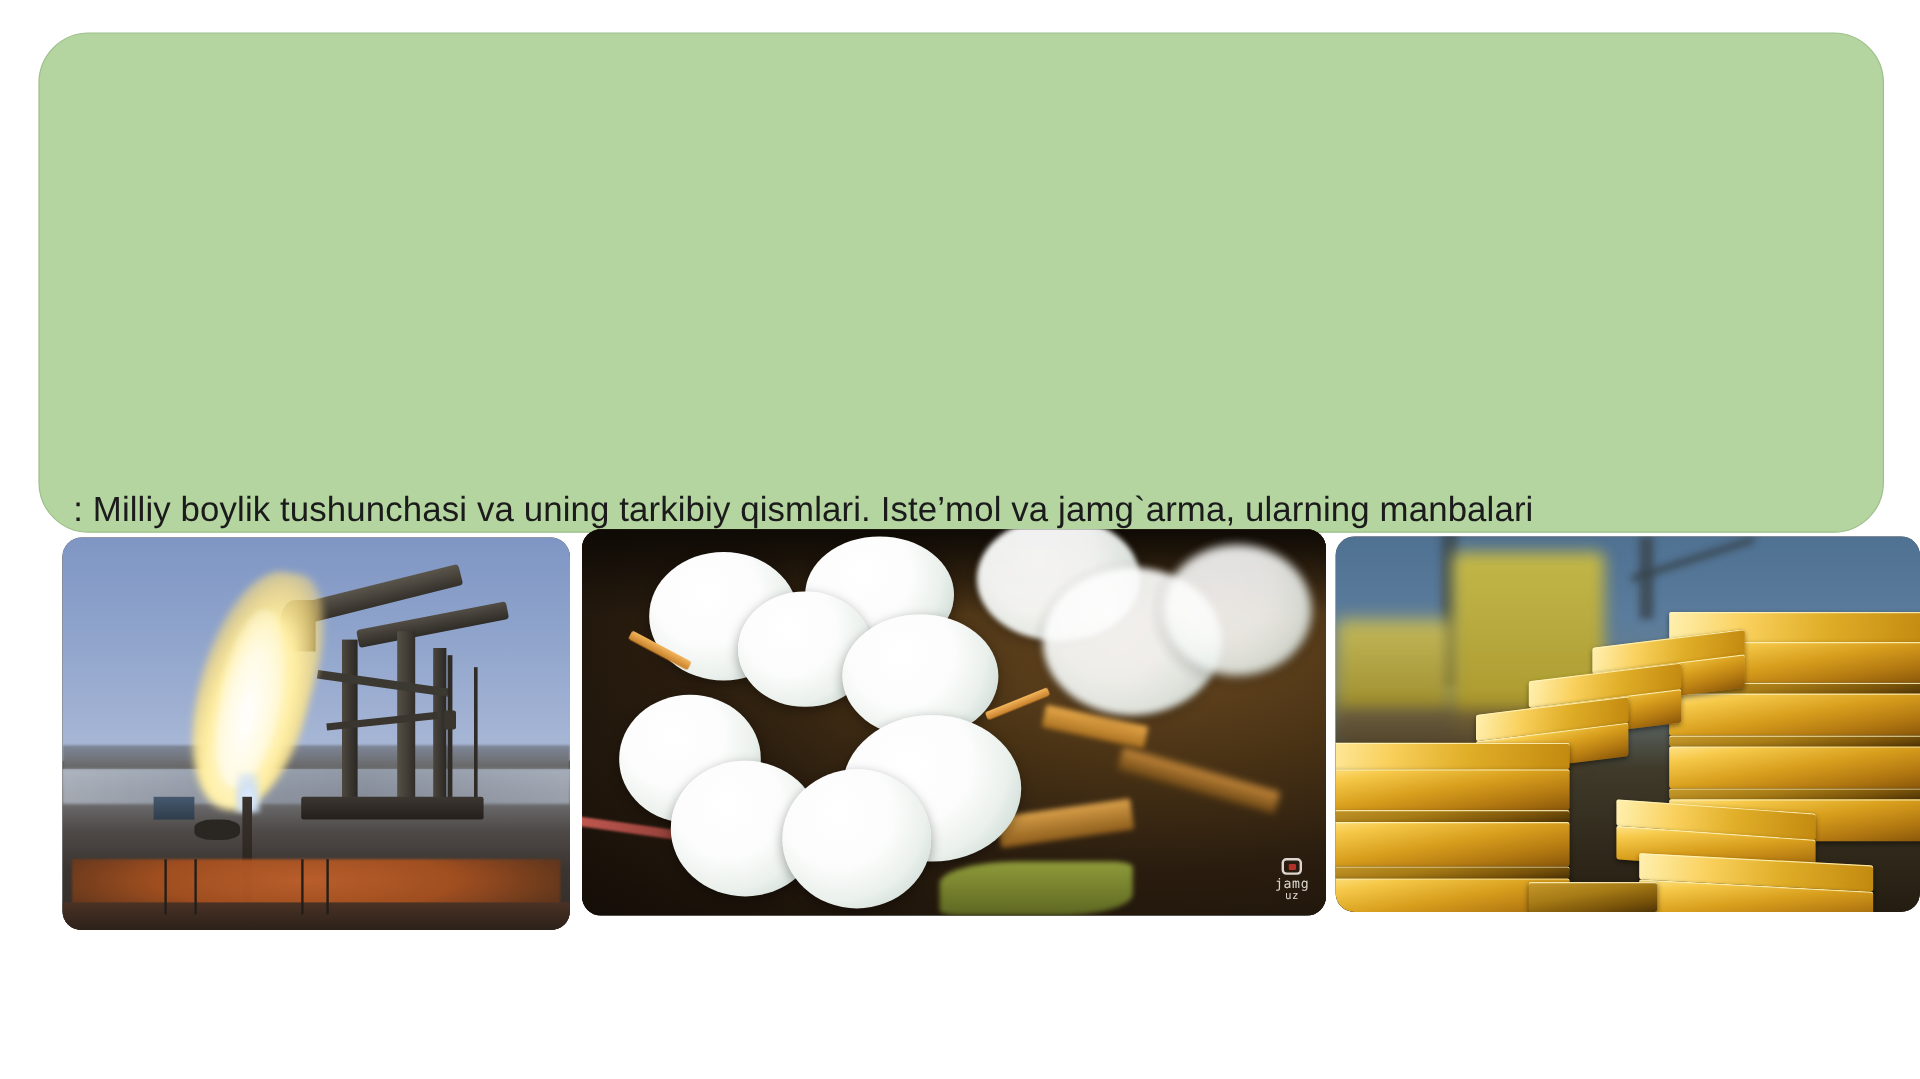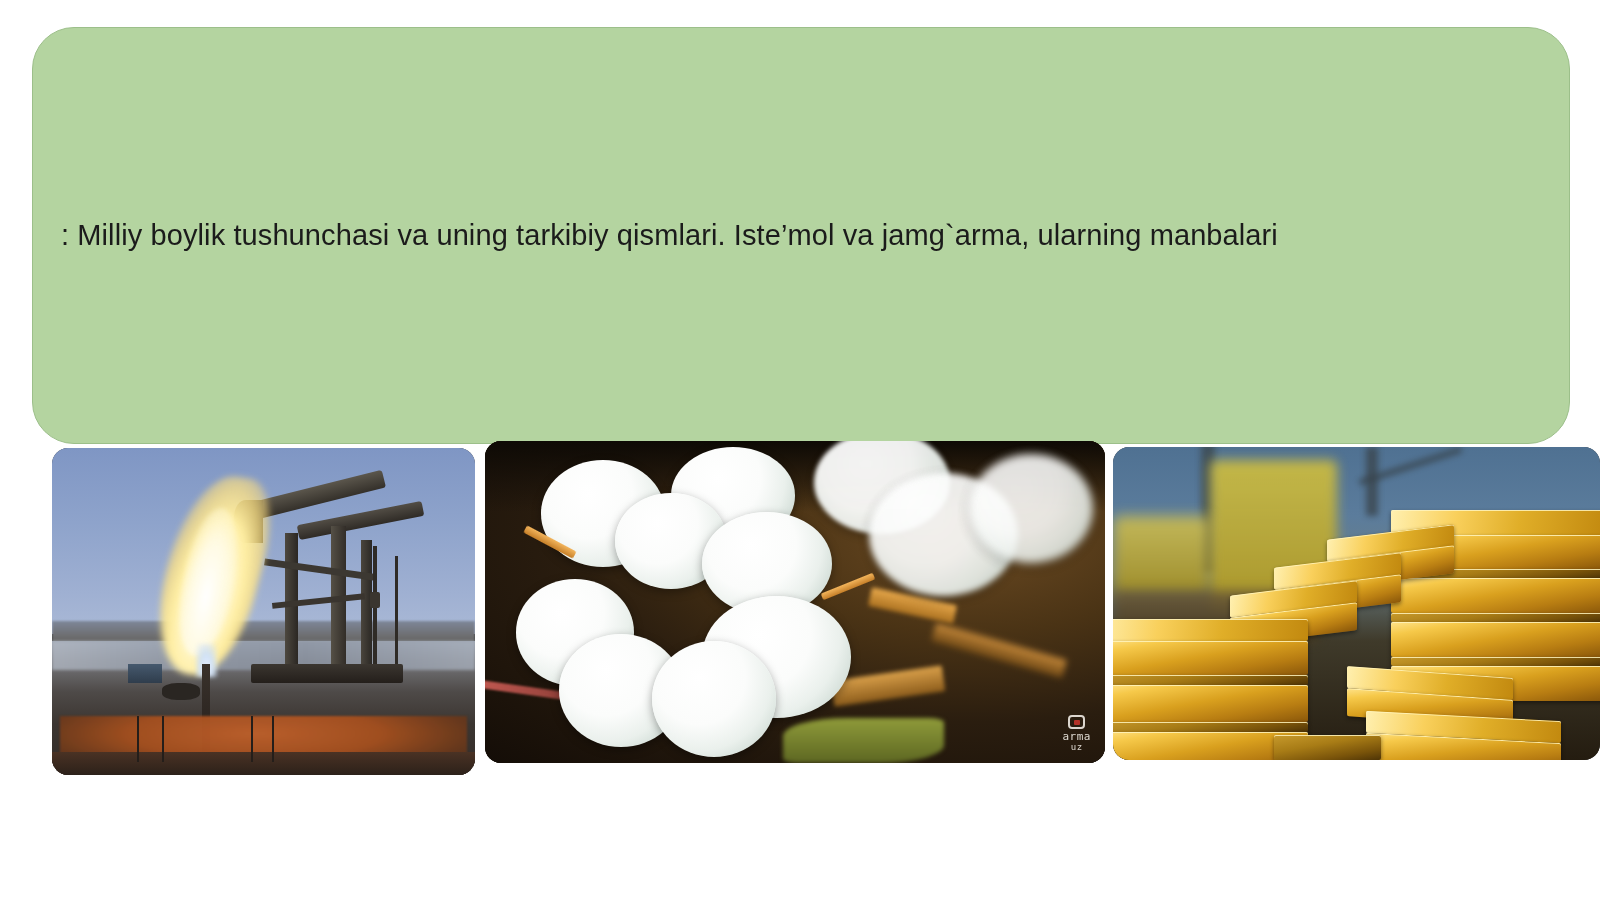--- a/index.html
+++ b/index.html
@@ -24,21 +24,21 @@
   .title-panel {
     position: absolute;
     left: 32px;
     top: 27px;
     width: 1538px;
     height: 417px;
     background: #b4d4a0;
     border: 1px solid #9cbf8a;
     border-radius: 42px;
     display: flex;
-    align-items: center;
+    align-items: flex-end;
   }
 
   .title-text {
     font-family: "Liberation Sans", sans-serif;
     font-size: 29px;
     font-weight: 400;
     line-height: 1.25;
     color: #1b1b1b;
     padding: 0 28px 0 28px;
     letter-spacing: 0.1px;
@@ -340,21 +340,21 @@
       <div class="boll b6"></div>
       <div class="boll b7"></div>
 
       <div class="bract br1"></div>
       <div class="bract br2"></div>
 
       <div class="watermark">
         <div class="wm-icon">
             <i></i>
           </div>
-        <div class="wm-name">arma</div>
+        <div class="wm-name">jamg</div>
         <div class="wm-tld">uz</div>
       </div>
     </div>
   </div>
 
   <div class="photo photo-3">
     <div class="scene">
       <div class="gold-bg"></div>
       <div class="gold-crane"></div>
       <div class="gold-crane2"></div>

